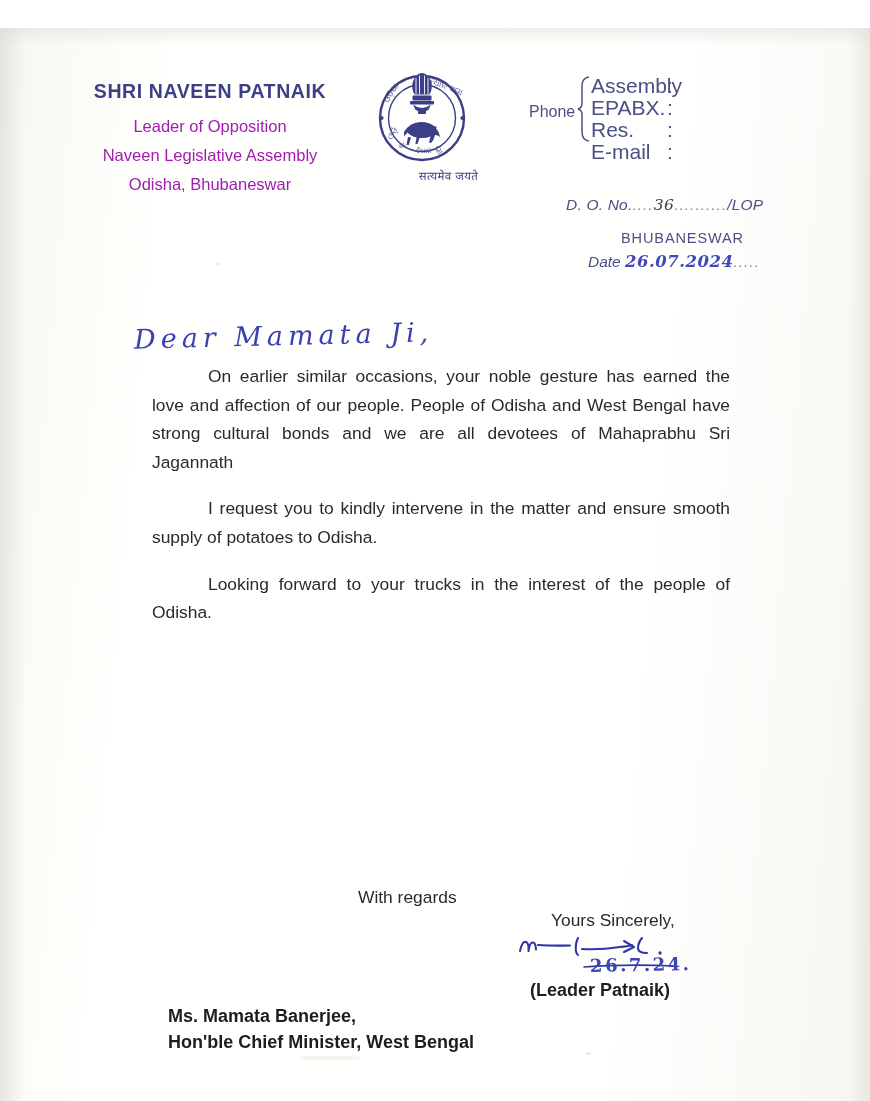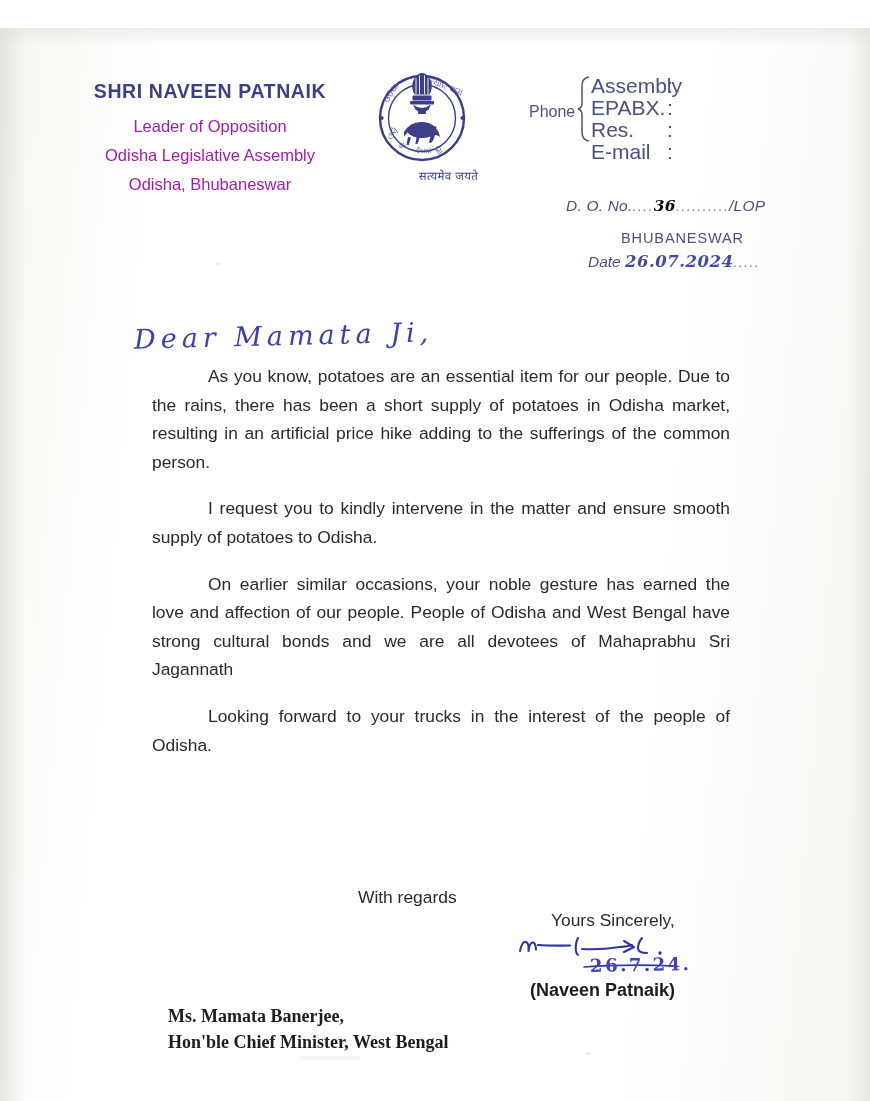--- a/index.html
+++ b/index.html
@@ -144,22 +144,22 @@
     font-size: 15.5px;
     font-style: italic;
     color: #4a5085;
     white-space: nowrap;
     letter-spacing: 0.2px;
   }
   .do-dots { letter-spacing: 1px; color: #7d83ab; }
   .hand-ink {
     font-family: "DejaVu Serif", serif;
     font-style: italic;
-    font-weight: bold;
-    color: #000000;
+    font-weight: normal;
+    color: #404040;
     letter-spacing: 0.4px;
   }
   .do-place {
     position: absolute;
     left: 544px;
     top: 202px;
     width: 200px;
     text-align: right;
     font-size: 14.5px;
     letter-spacing: 0.9px;
@@ -264,21 +264,21 @@
   
   .addressee {
     position: absolute;
     left: 168px;
     top: 975px;
     font-size: 18px;
     font-weight: bold;
     line-height: 26px;
     color: #1d1d1d;
   }
-  .addressee div { white-space: nowrap; font-family: Liberation Serif, serif; }
+  .addressee div { white-space: nowrap; }
 
   
   .speck {
     position: absolute;
     background: #d9d7cf;
     opacity: 0.5;
     border-radius: 50%;
     pointer-events: none;
   }
 </style>
@@ -290,21 +290,21 @@
   <div class="paper-edge-l"></div>
   <div class="paper-edge-r"></div>
   <div class="paper-edge-t"></div>
 
   <div class="speck" style="left:216px;top:234px;width:4px;height:3px;"></div>
   <div class="speck" style="left:586px;top:1024px;width:5px;height:3px;"></div>
   <div class="speck" style="left:300px;top:1028px;width:60px;height:4px;border-radius:2px;opacity:0.25;"></div>
 
   <div class="letterhead-name">SHRI NAVEEN PATNAIK</div>
   <div class="letterhead-sub lh-sub-1">Leader of Opposition</div>
-  <div class="letterhead-sub lh-sub-2">Odisha Legislative Assembly</div>
+  <div class="letterhead-sub lh-sub-2">Naveen Legislative Assembly</div>
   <div class="letterhead-sub lh-sub-3">Odisha, Bhubaneswar</div>
 
   <div class="emblem-wrap">
     <svg viewBox="0 0 112 112" width="112" height="112">
       <g fill="none" stroke="#3a3f87">
         <circle cx="56" cy="62" r="42" stroke-width="2.4"></circle>
         <circle cx="56" cy="62" r="33.5" stroke-width="1.4"></circle>
       </g>
 
       <g fill="#3a3f87" font-family="'DejaVu Sans', sans-serif" font-size="8.5">
@@ -377,42 +377,41 @@
   <div class="do-place">BHUBANESWAR</div>
 
   <div class="do-date">
     <span>Date</span>
     <span class="date-hand">26.07.2024</span><span class="do-dots">.....</span>
   </div>
 
   <div class="salutation">Dear Mamata Ji,</div>
 
   <div class="body-text">
-    <p>As you know, potatoes are an essential item for our people. Due to the rains, there has been a short supply of potatoes in Odisha market, resulting in an artificial price hike adding to the sufferings of the common person.</p>
+    <p>On earlier similar occasions, your noble gesture has earned the love and affection of our people. People of Odisha and West Bengal have strong cultural bonds and we are all devotees of Mahaprabhu Sri Jagannath</p>
     <p>I request you to kindly intervene in the matter and ensure smooth supply of potatoes to Odisha.</p>
-    <p>On earlier similar occasions, your noble gesture has earned the love and affection of our people. People of Odisha and West Bengal have strong cultural bonds and we are all devotees of Mahaprabhu Sri Jagannath</p>
     <p>Looking forward to your trucks in the interest of the people of Odisha.</p>
   </div>
 
   <div class="with-regards">With regards</div>
   <div class="yours-sincerely">Yours Sincerely,</div>
 
   <svg class="signature-svg" viewBox="0 0 220 50">
     <g fill="none" stroke="#2f37a8" stroke-width="2.1" stroke-linecap="round" stroke-linejoin="round">
       <path d="M8 27 q2 -10 6 -9 q3 1 2.5 9 q1 -8 4 -8.5 q3 -0.5 3.5 7"></path>
       <path d="M26 21 q14 1 32 0.5"></path>
       <path d="M66 14 q-3 6 -2 13 q0.5 3 2 4"></path>
       <path d="M70 25 q18 1 38 -2 q8 -0.6 12 -2"></path>
       <path d="M112 17 l10 6 l-10 5"></path>
       <path d="M130 14 q-4 5 -4 10 q0 5 9 5"></path>
     </g>
     <circle cx="148" cy="29" r="1.7" fill="#2f37a8"></circle>
     <path d="M72 43 q40 -3 92 -1" fill="none" stroke="#2f37a8" stroke-width="1.7" stroke-linecap="round"></path>
   </svg>
 
   <div class="sig-date">26.7.24.</div>
-  <div class="signer-name">(Naveen Patnaik)</div>
+  <div class="signer-name">(Leader Patnaik)</div>
 
   <div class="addressee">
     <div>Ms. Mamata Banerjee,</div>
     <div>Hon'ble Chief Minister, West Bengal</div>
   </div>
 </div>
 
 </body></html>

